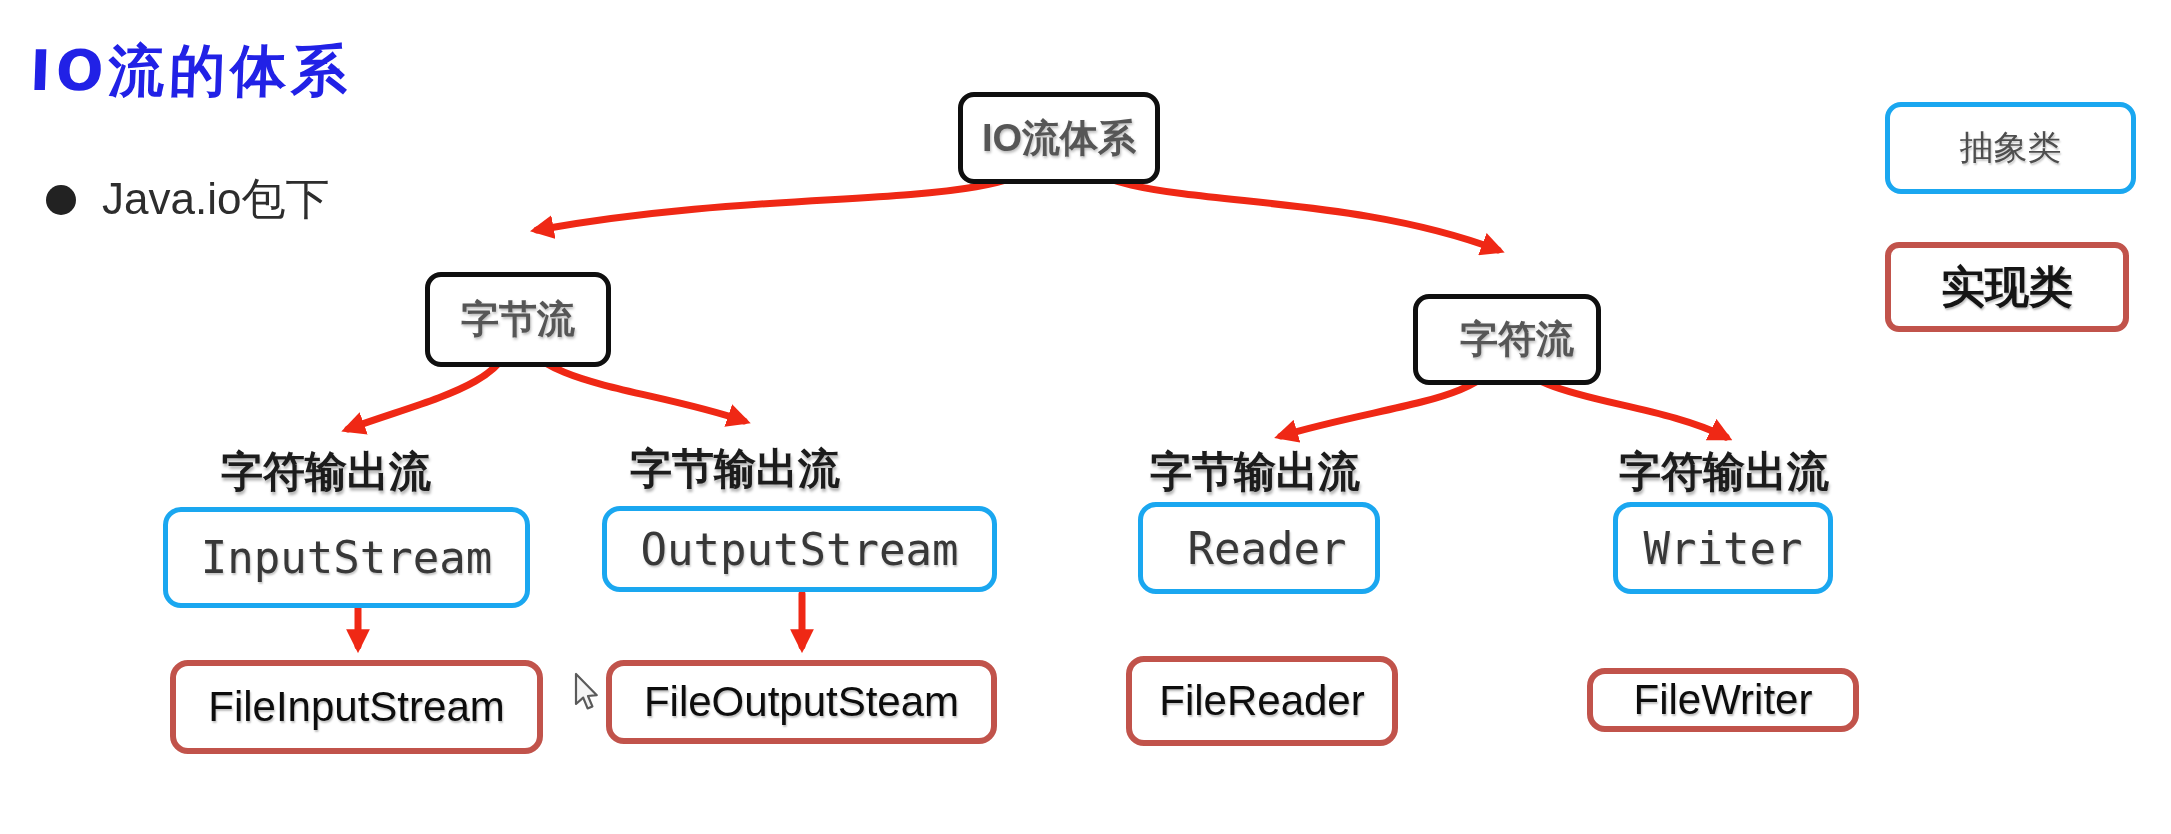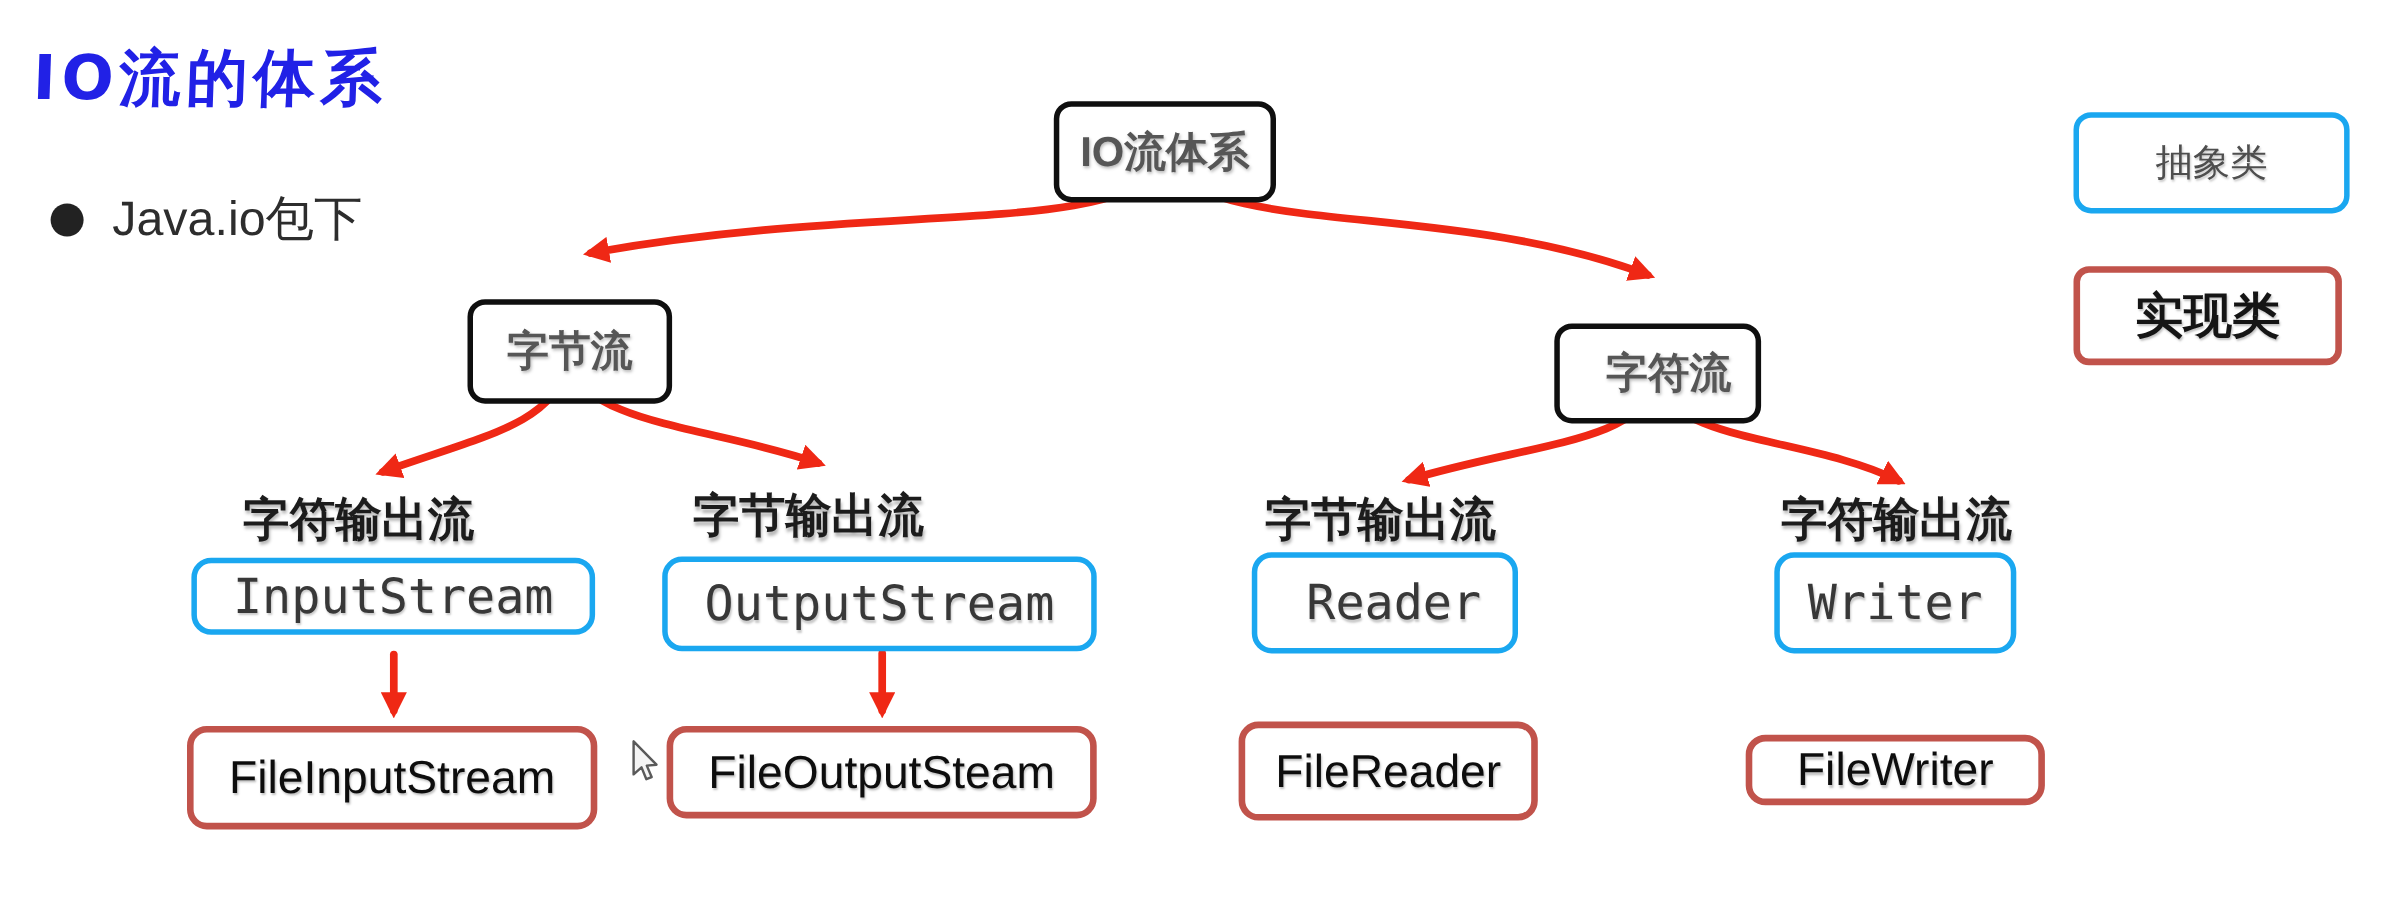--- a/index.html
+++ b/index.html
@@ -59,21 +59,21 @@
   .legend-impl-text{font-size:44px;color:#151515;font-weight:600;text-shadow:1px 2px 2px rgba(0,0,0,.25);}
 
   
   .pos-root{left:958px;top:58px;width:202px;height:92px;}
   .pos-byte{left:425px;top:238px;width:186px;height:95px;}
   .pos-char{left:1413px;top:260px;width:188px;height:91px;padding-left:20px;}
   .pos-lbl-bytein{left:326px;top:444px;}
   .pos-lbl-byteout{left:735px;top:441px;}
   .pos-lbl-charin{left:1255px;top:444px;}
   .pos-lbl-charout{left:1724px;top:444px;}
-  .pos-inputstream{left:174px;top:507px;width:367px;height:70px;}
+  .pos-inputstream{left:163px;top:507px;width:367px;height:101px;}
   .pos-outputstream{left:602px;top:506px;width:395px;height:86px;}
   .pos-reader{left:1138px;top:502px;width:242px;height:92px;padding-left:16px;}
   .pos-writer{left:1613px;top:502px;width:220px;height:92px;}
   .pos-fileinputstream{left:170px;top:660px;width:373px;height:94px;}
   .pos-fileoutputsteam{left:606px;top:660px;width:391px;height:84px;}
   .pos-filereader{left:1126px;top:656px;width:272px;height:90px;}
   .pos-filewriter{left:1587px;top:668px;width:272px;height:64px;text-align:center;}
   .pos-legend-abstract{left:1885px;top:102px;width:251px;height:92px;border-radius:16px;}
   .pos-legend-impl{left:1885px;top:242px;width:244px;height:90px;border-radius:14px;font-family:Liberation Mono, monospace;}
   .mouse-cursor{position:absolute;left:572px;top:672px;}

